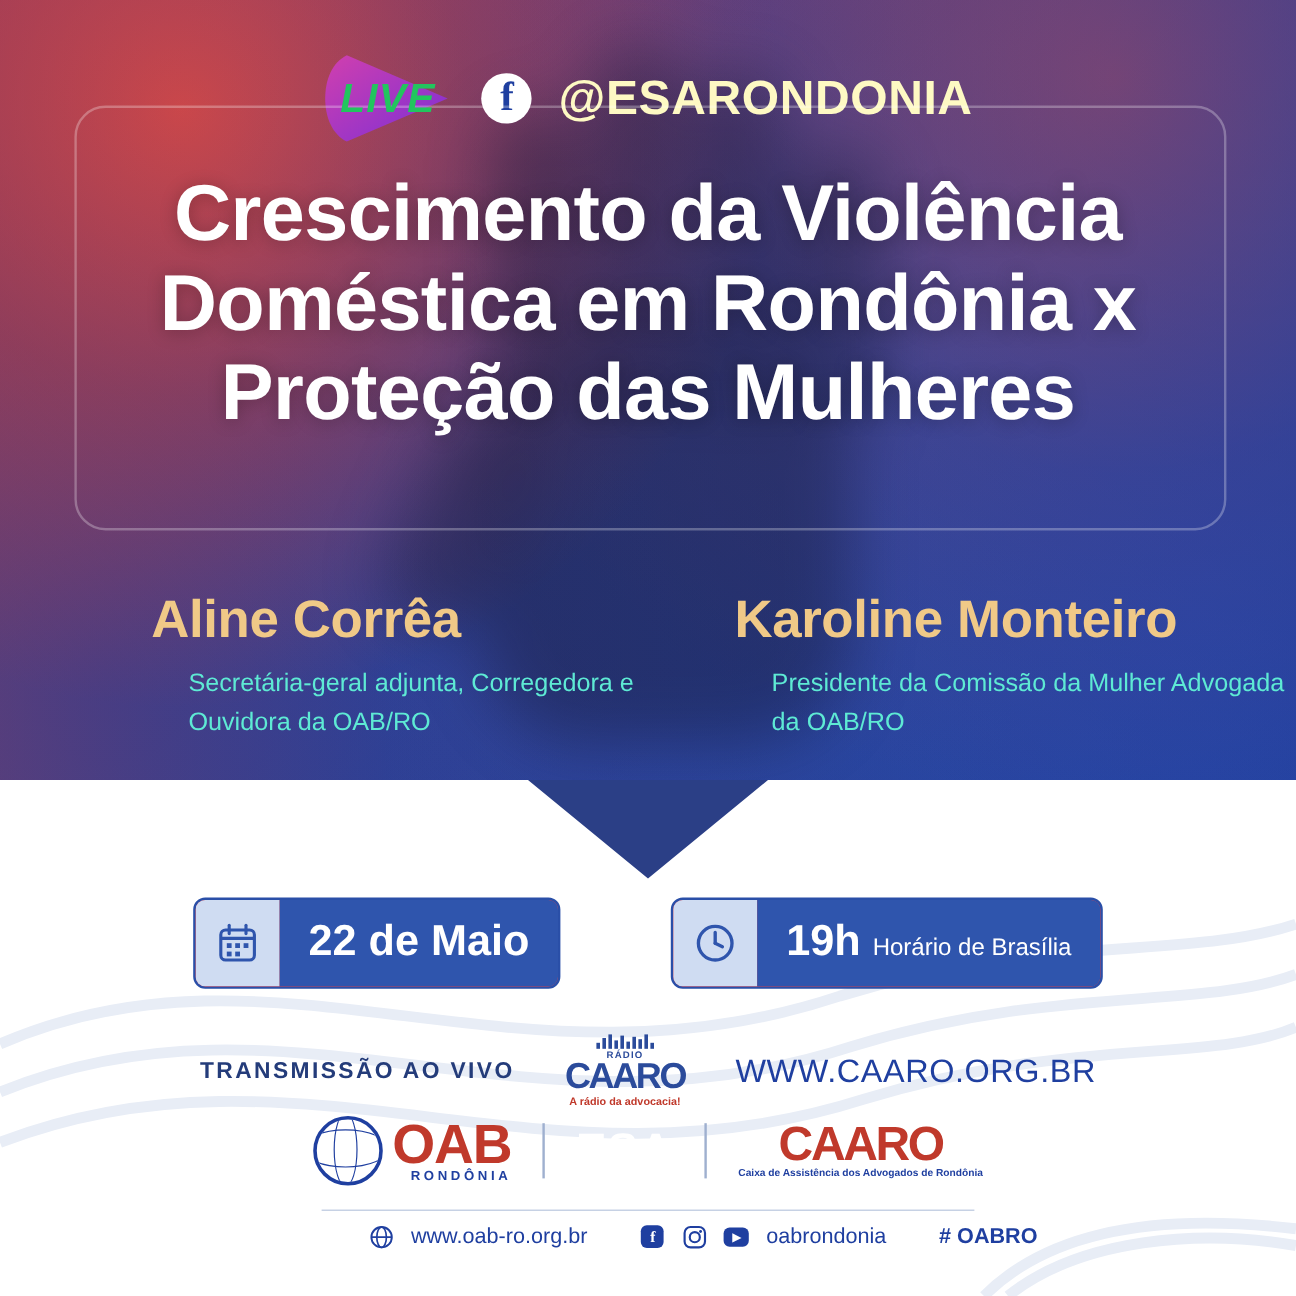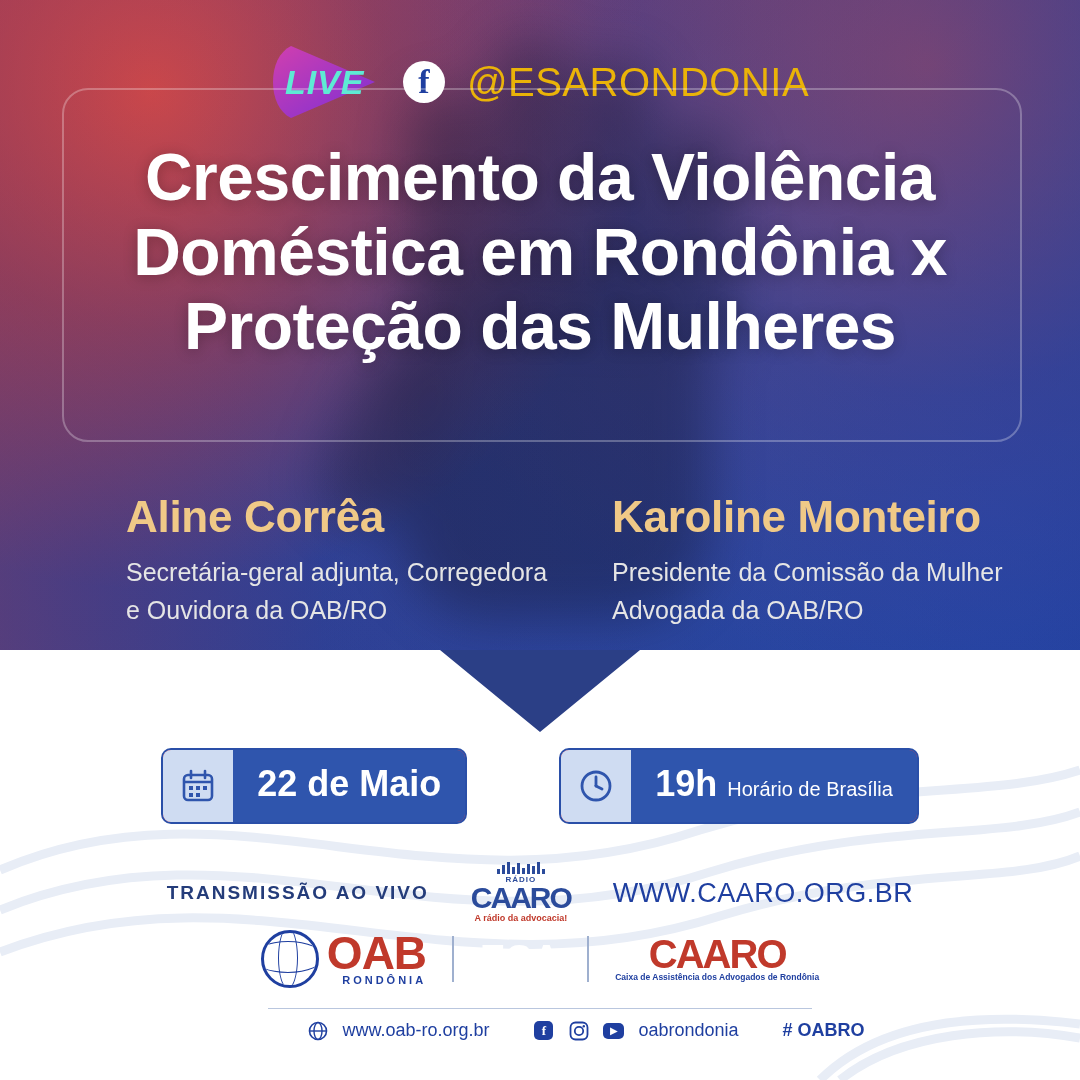--- a/index.html
+++ b/index.html
@@ -27,37 +27,37 @@
   .hero-veil{position:absolute;inset:0;background:
       linear-gradient(90deg, rgba(186,60,66,.30) 0%, rgba(120,60,110,.06) 30%, rgba(40,70,165,.12) 70%, rgba(33,62,158,.35) 100%);}
 
   
   .bottom{position:absolute;left:0;top:620px;width:1080px;height:460px;}
   .bottom svg{position:absolute;left:0;top:0;}
 
   
   .livebar{position:absolute;top:42px;left:0;width:1080px;height:80px;display:flex;align-items:center;justify-content:center;gap:22px;}
   .live-logo{position:relative;width:110px;height:80px;}
-  .live-text{position:relative;z-index:3;color:#5eead4;font-size:34px;font-weight:bold;font-style:italic;letter-spacing:1px;
+  .live-text{position:relative;z-index:3;color:#22c55e;font-size:34px;font-weight:bold;font-style:italic;letter-spacing:1px;
              line-height:80px;padding-left:14px;}
   .fb-circle{width:42px;height:42px;border-radius:50%;background:#fff;display:flex;align-items:center;justify-content:center;}
   .fb-circle span{color:#1f3fa0;font-size:34px;font-weight:bold;font-family:"Liberation Serif",serif;line-height:34px;}
-  .handle{color:#eab308;font-size:40px;font-weight:normal;letter-spacing:.5px;}
+  .handle{color:#fef9c3;font-size:40px;font-weight:bold;letter-spacing:.5px;}
 
   
   .frame{position:absolute;left:62px;top:88px;width:956px;height:350px;border:2px solid rgba(255,255,255,.28);border-radius:26px;}
   .title{position:absolute;left:62px;top:140px;width:956px;text-align:center;color:#fff;
          font-size:66px;font-weight:bold;line-height:1.13;letter-spacing:-.5px;text-shadow:0 2px 14px rgba(0,0,0,.25);}
 
   
   .speakers{position:absolute;top:492px;left:14px;width:1080px;display:flex;}
   .sp{width:50%;padding-left:112px;box-sizing:border-box;}
   .sp.right{padding-left:58px;}
   .sp-name{color:#f0c987;font-size:44px;font-weight:bold;letter-spacing:-.3px;margin-bottom:12px;}
-  .sp-role{color:#e5e5e5;font-size:25px;line-height:1.5;}
+  .sp-role{color:#5eead4;font-size:21px;line-height:1.5;margin-left:31px;}
 
   
   .chips{position:absolute;top:748px;left:0;width:1080px;display:flex;justify-content:center;gap:92px;}
   .chip{display:flex;align-items:stretch;height:72px;border:2px solid #2a4fa8;border-radius:10px;overflow:hidden;background:#ef4444;}
   .chip .ic{width:70px;background:#cfdcf2;display:flex;align-items:center;justify-content:center;}
   .chip .val{background:#2f55ad;color:#fff;display:flex;align-items:baseline;gap:10px;padding:0 24px;}
   .chip .val .big{font-size:36px;font-weight:bold;line-height:68px;}
   .chip .val .small{font-size:20px;}
 
   

